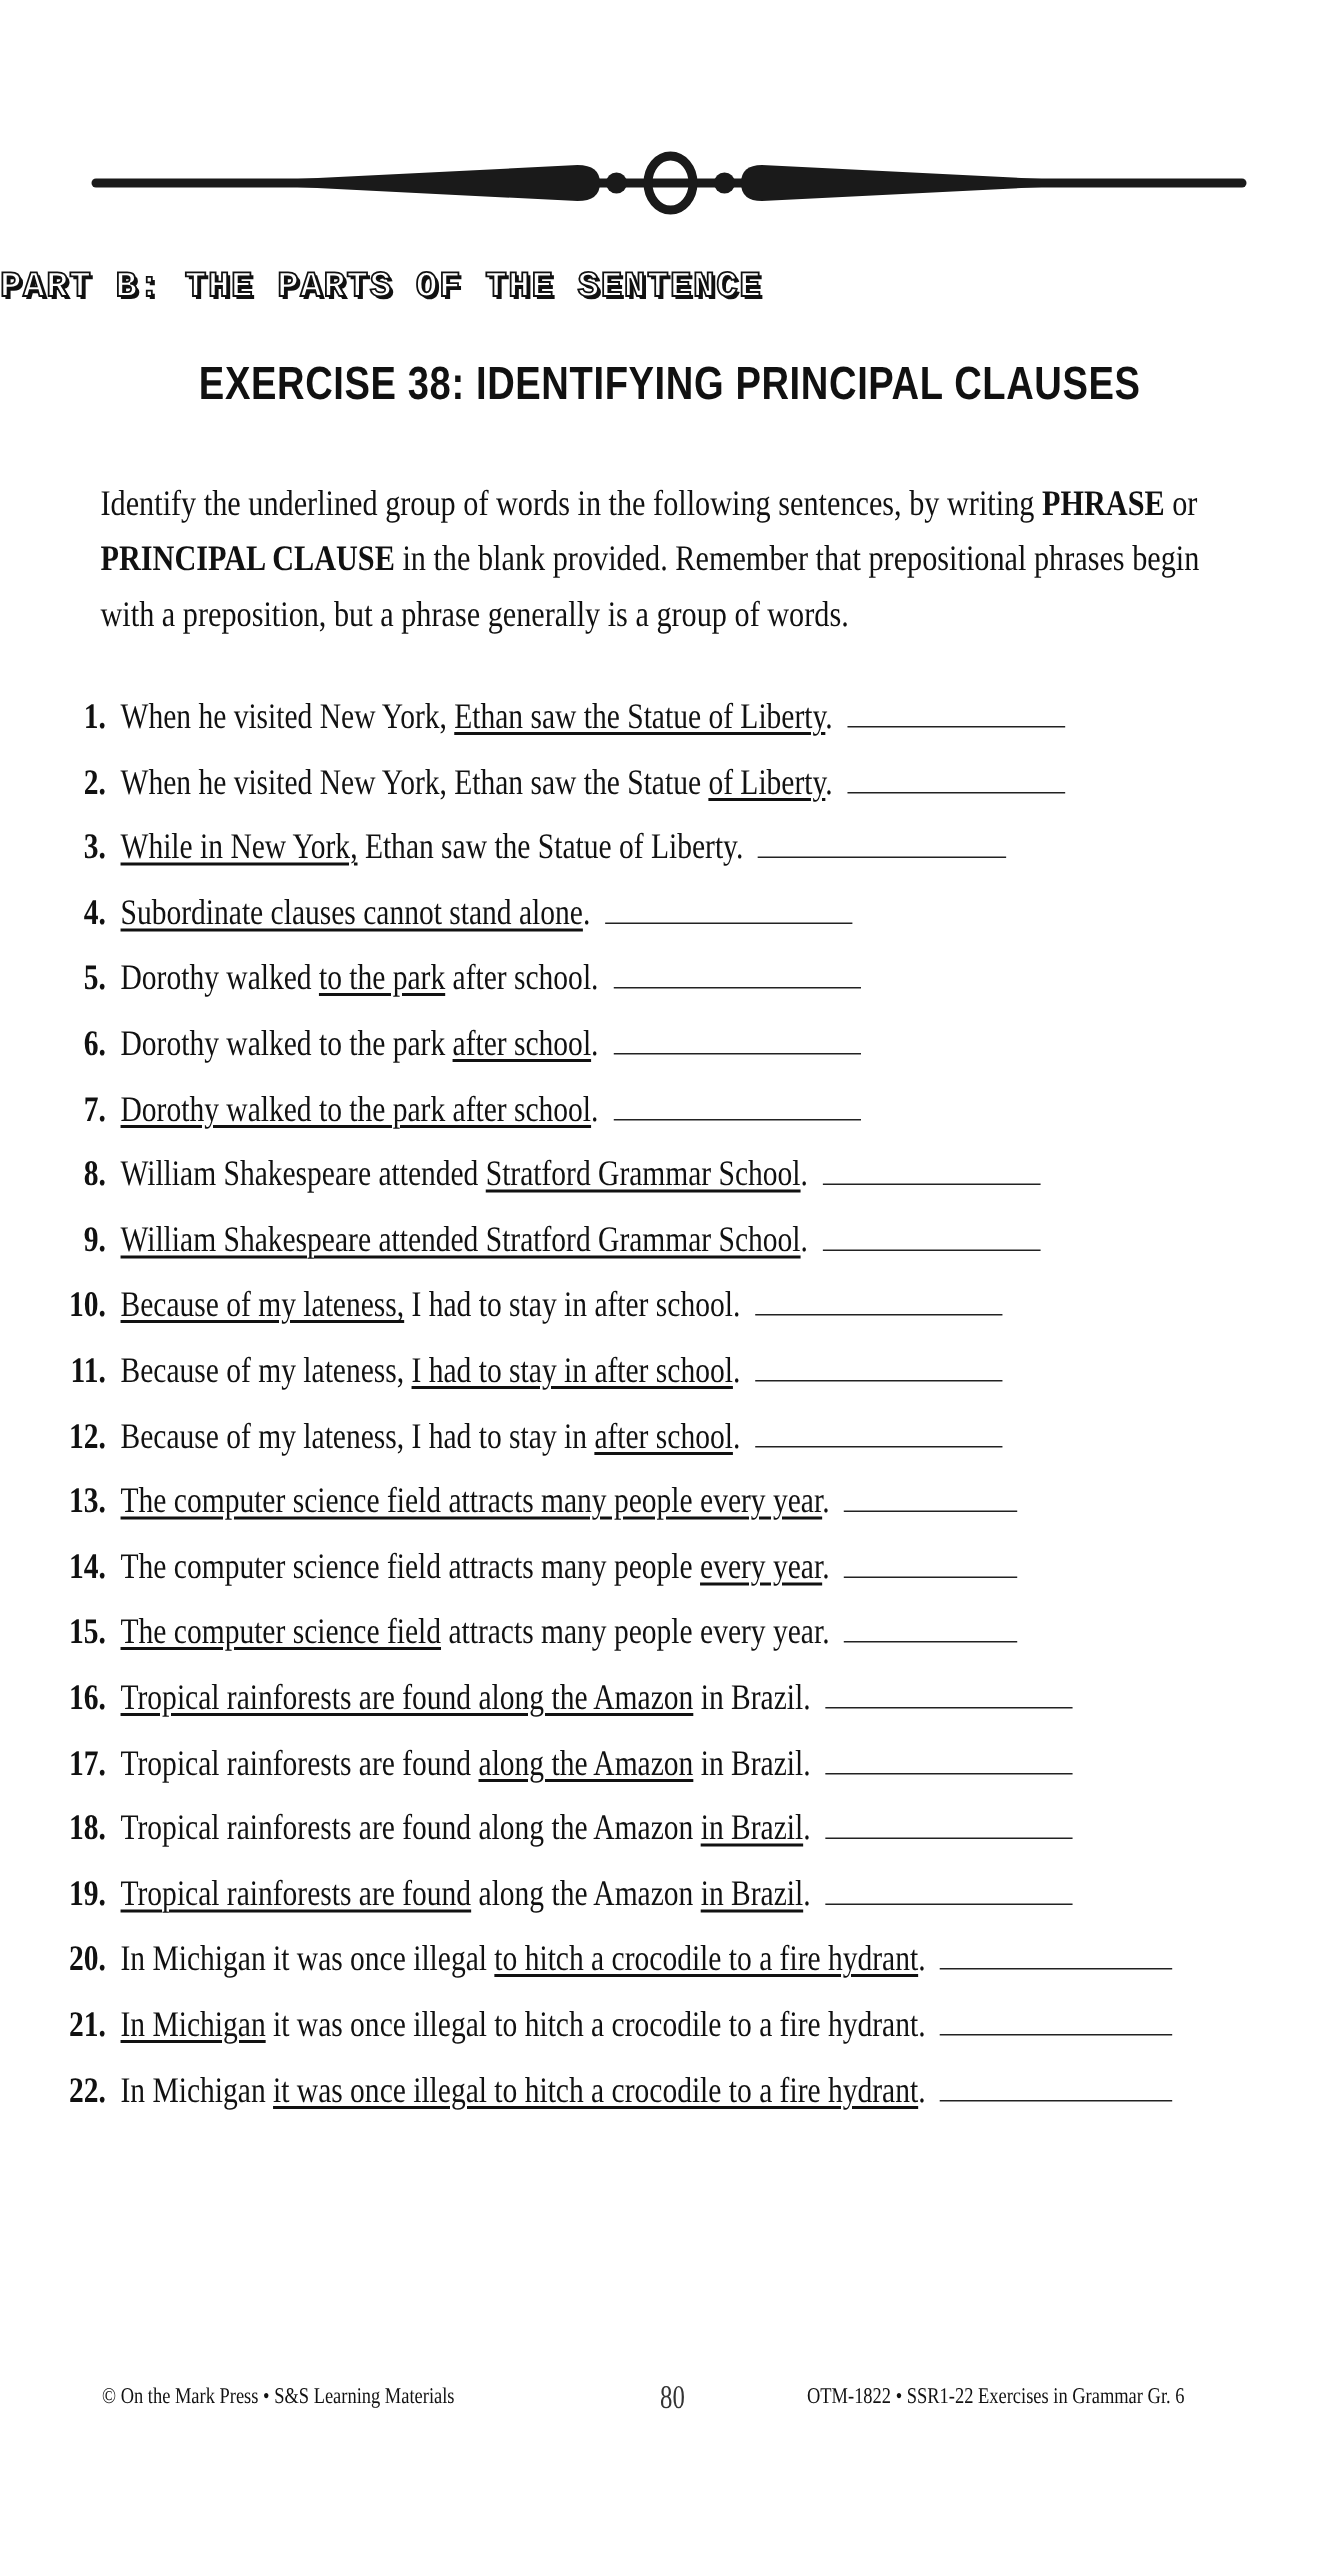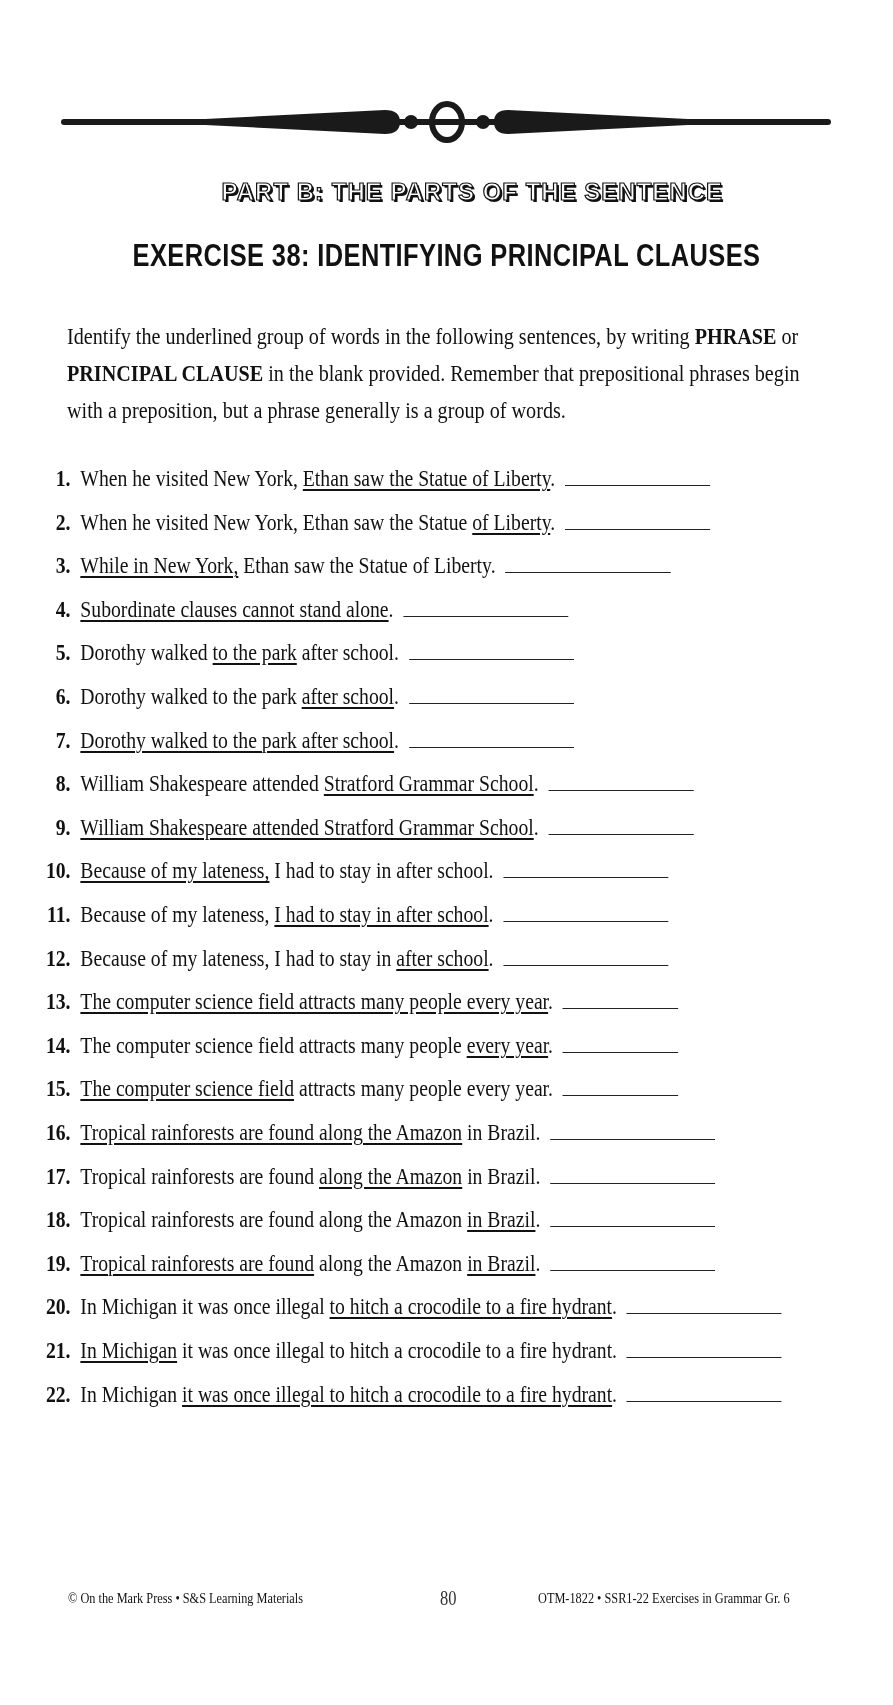--- a/index.html
+++ b/index.html
@@ -1,20 +1,20 @@
 <!DOCTYPE html>
 <html><head>
 <meta charset="utf-8">
 <style>
   html, body { margin: 0; padding: 0; background: #ffffff; }
   body { width: 893px; height: 1705px; position: relative; overflow: hidden; color: #111; }
   .ornament { position: absolute; left: 0; top: 90px; width: 893px; height: 64px; }
   .part-title {
-    position: absolute; left: 0; width: 723px; top: 178px; text-align: right;
-    font-family: Liberation Sans, sans-serif; font-weight: bold; font-size: 24px; letter-spacing: 1px;
+    position: absolute; left: 0; width: 723px; top: 178px; text-align: left;
+    font-family: Liberation Mono, monospace; font-weight: bold; font-size: 24px; letter-spacing: 1px;
     color: #fff; -webkit-text-stroke: 1.2px #111;
     text-shadow: 2px 2px 0 #111;
   }
   .exercise-title {
     position: absolute; left: 0; width: 893px; top: 238px; text-align: center;
     font-family: "Liberation Sans", sans-serif; font-weight: bold; font-size: 31px;
     transform: scaleX(0.82); transform-origin: center; letter-spacing: 0.5px;
   }
   .instructions {
     position: absolute; left: 67px; top: 318px; width: 900px;

